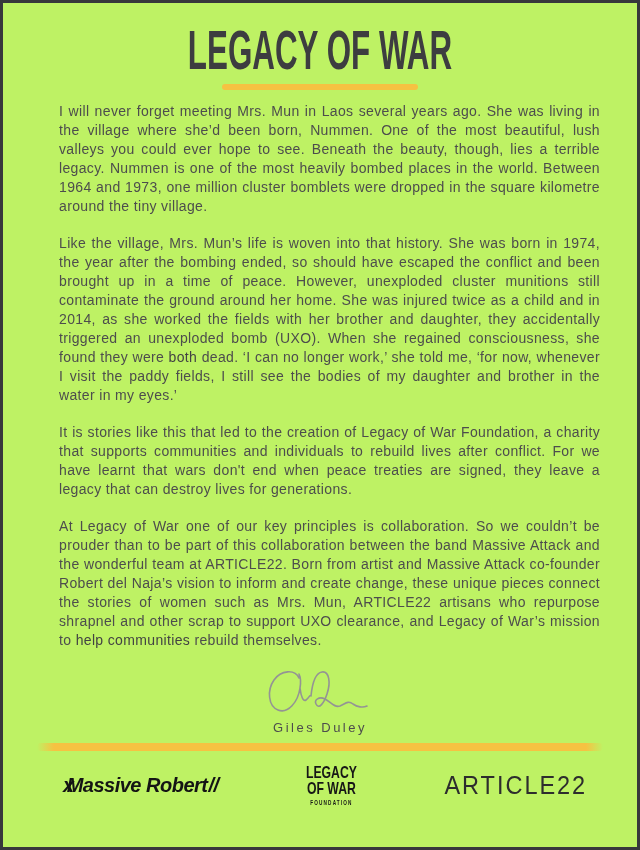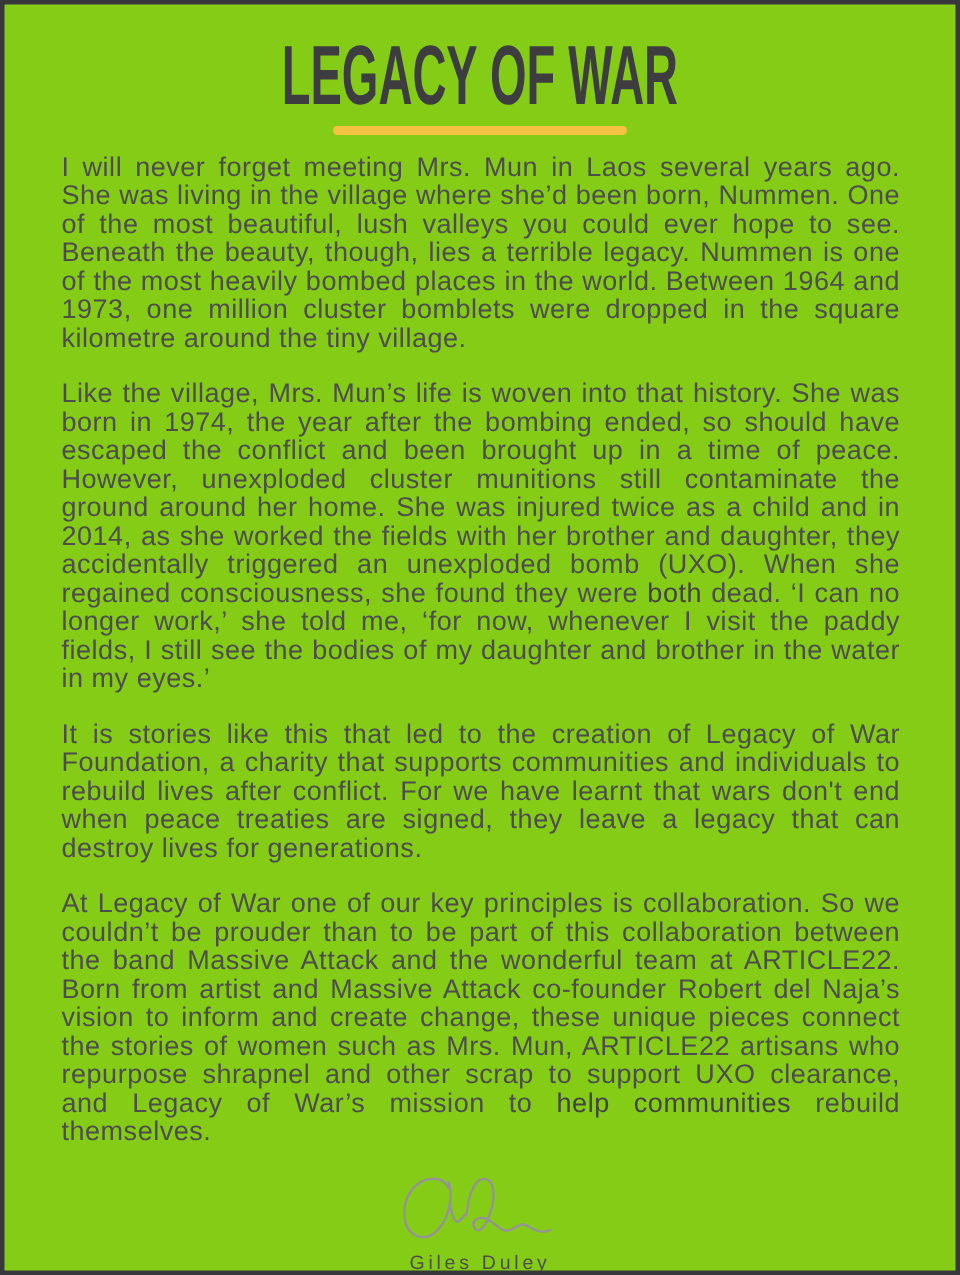--- a/index.html
+++ b/index.html
@@ -1,21 +1,21 @@
 <!DOCTYPE html>
 <html><head>
 <meta charset="utf-8">
 <style>
   html, body { margin: 0; padding: 0; background: #e9e9e9; }
   .page {
     position: relative;
     width: 640px;
     height: 850px;
     margin: 0 auto;
-    background: #84cc16;
+    background: #bef264;
     border: 3px solid #38383c;
     box-sizing: border-box;
     overflow: hidden;
     font-family: "Liberation Sans", sans-serif;
   }
 
   
   .header { text-align: center; padding-top: 22px; }
   .title {
     display: inline-block;
@@ -36,22 +36,22 @@
     background: #f6c242;
     border-radius: 3px;
   }
 
   
   .content {
     padding: 12px 37px 0 38px;
     color: #4d4d4d;
   }
   .para {
-    margin: 0 0 18px 0;
-    font-size: 18px;
+    margin: 0 0 18px 18px;
+    font-size: 14px;
     line-height: 19px;
     letter-spacing: 0.35px;
     text-align: justify;
     text-justify: inter-word;
   }
   .para .b { font-weight: normal; color: #434343; }
 
   
   .signature-block { text-align: center; margin-top: -2px; }
   .signature-svg { display: block; margin: 0 auto; }

